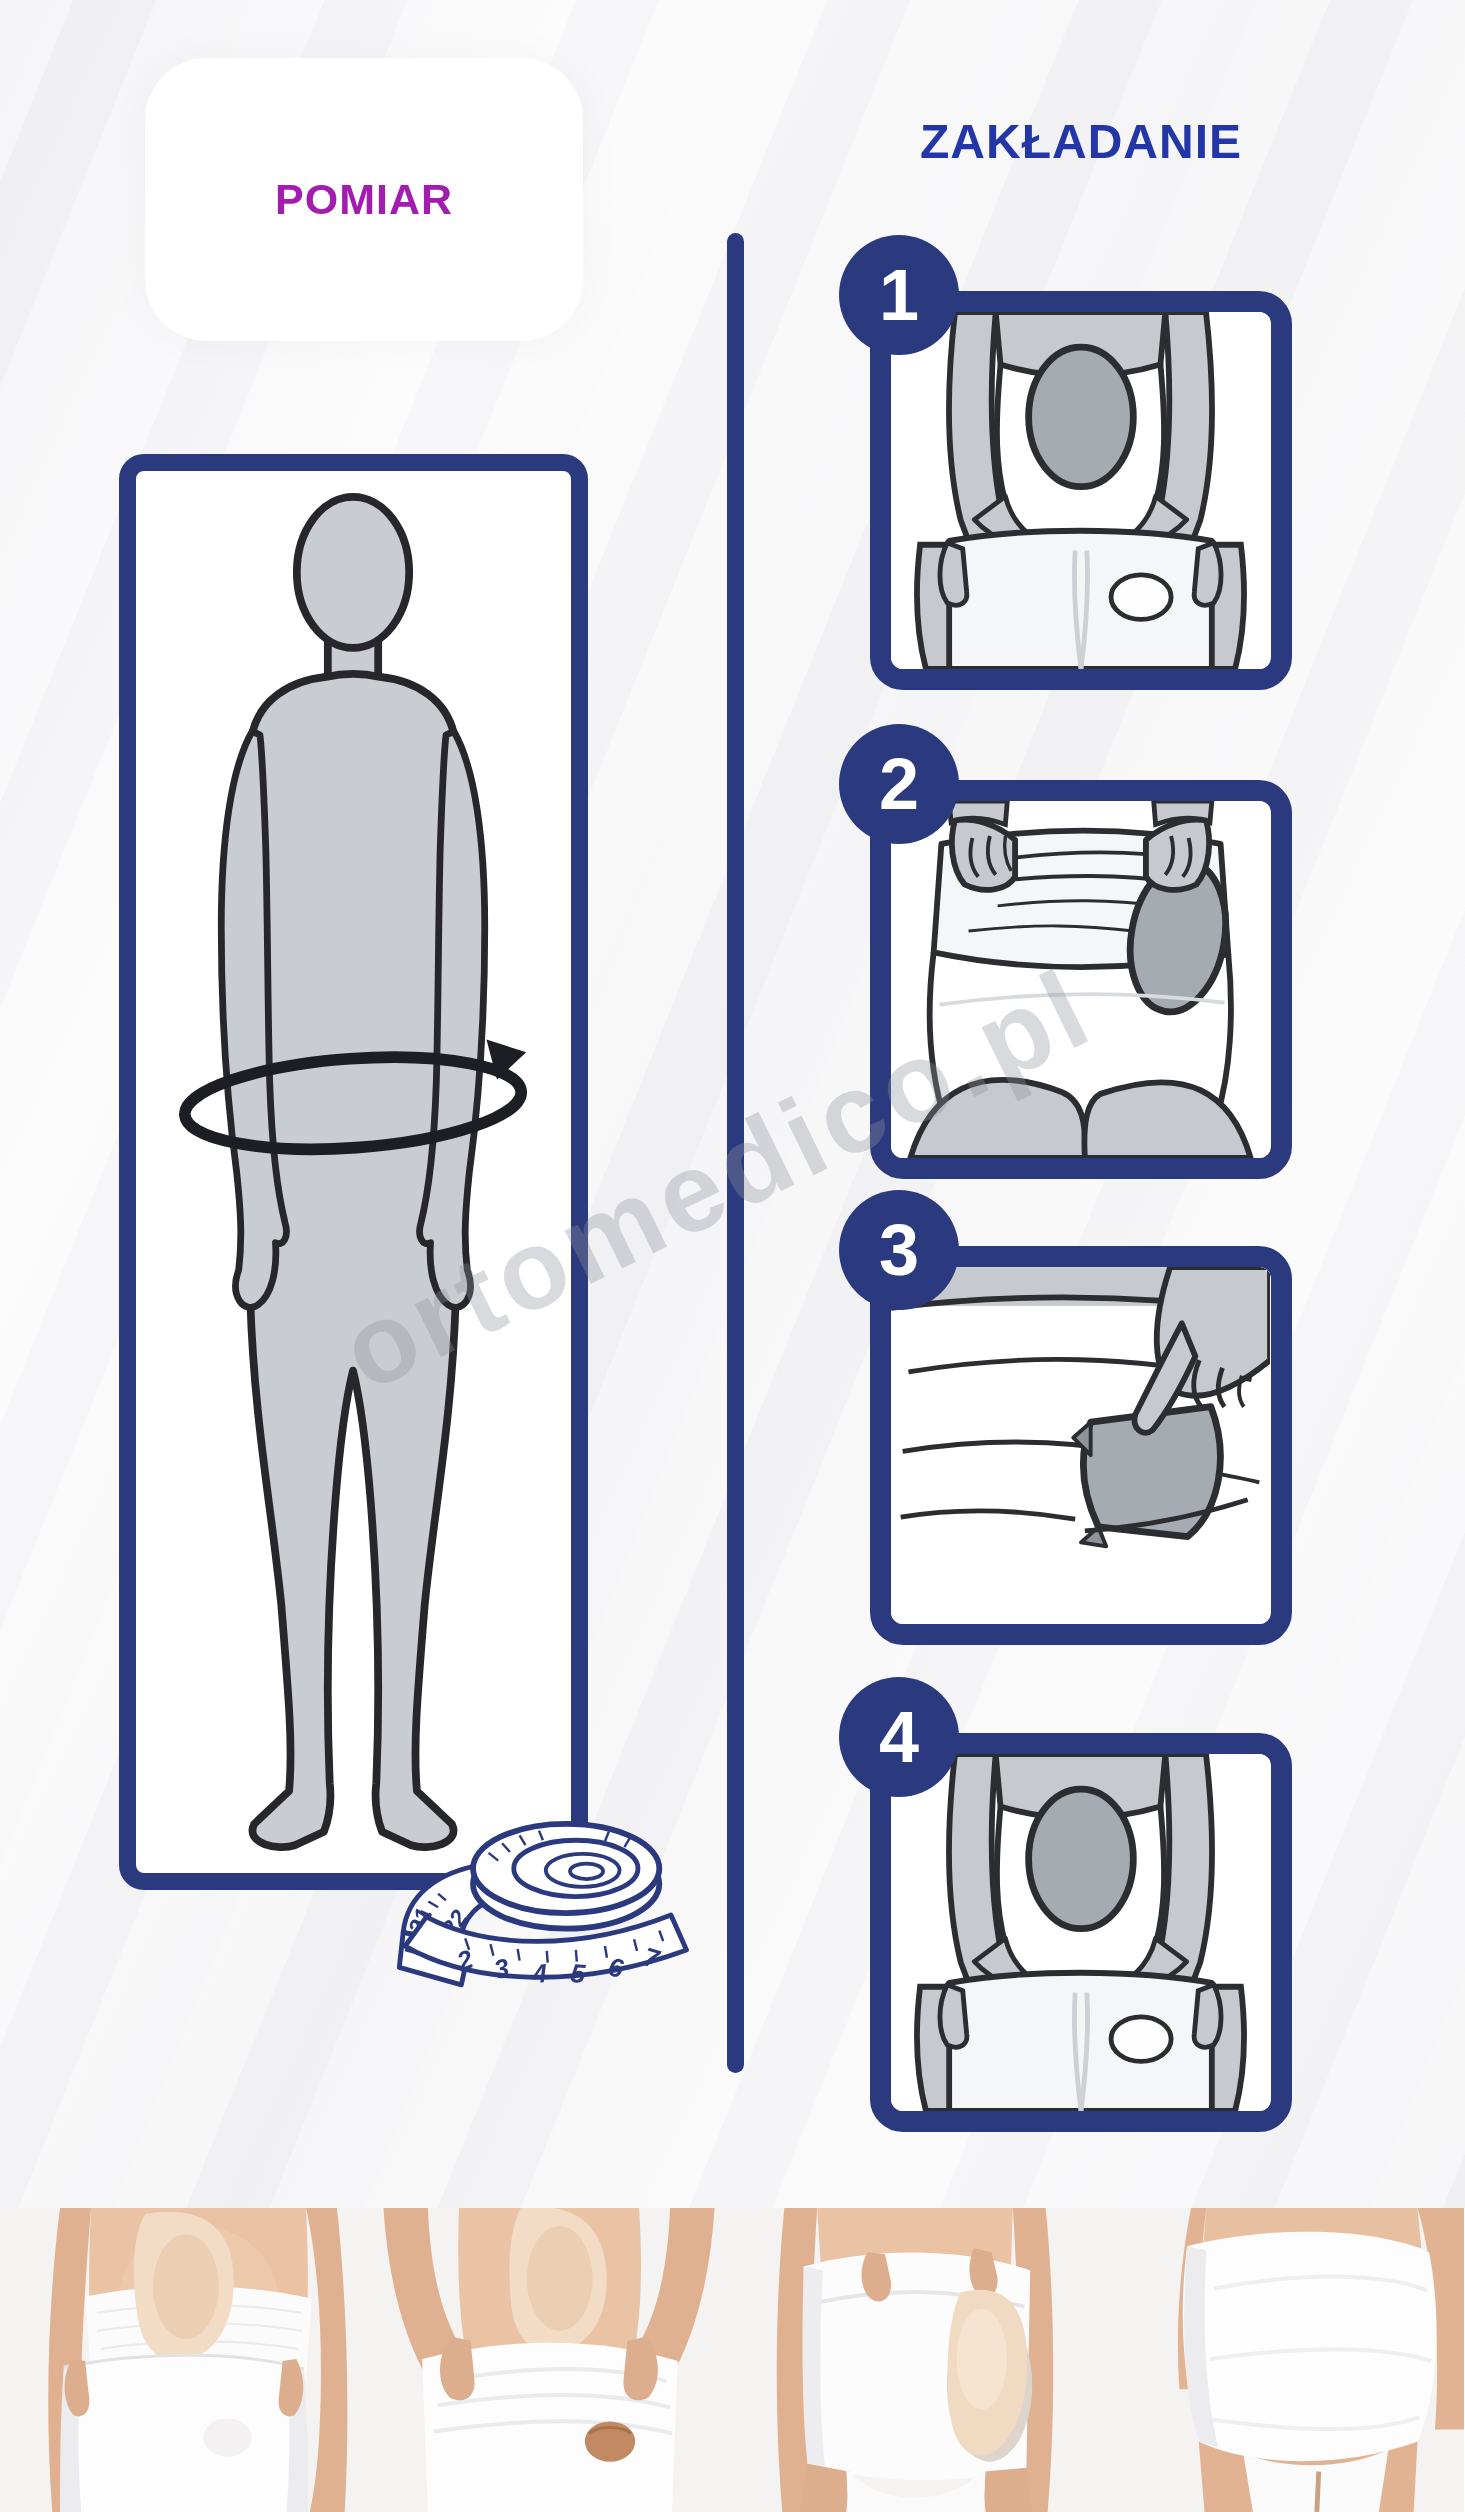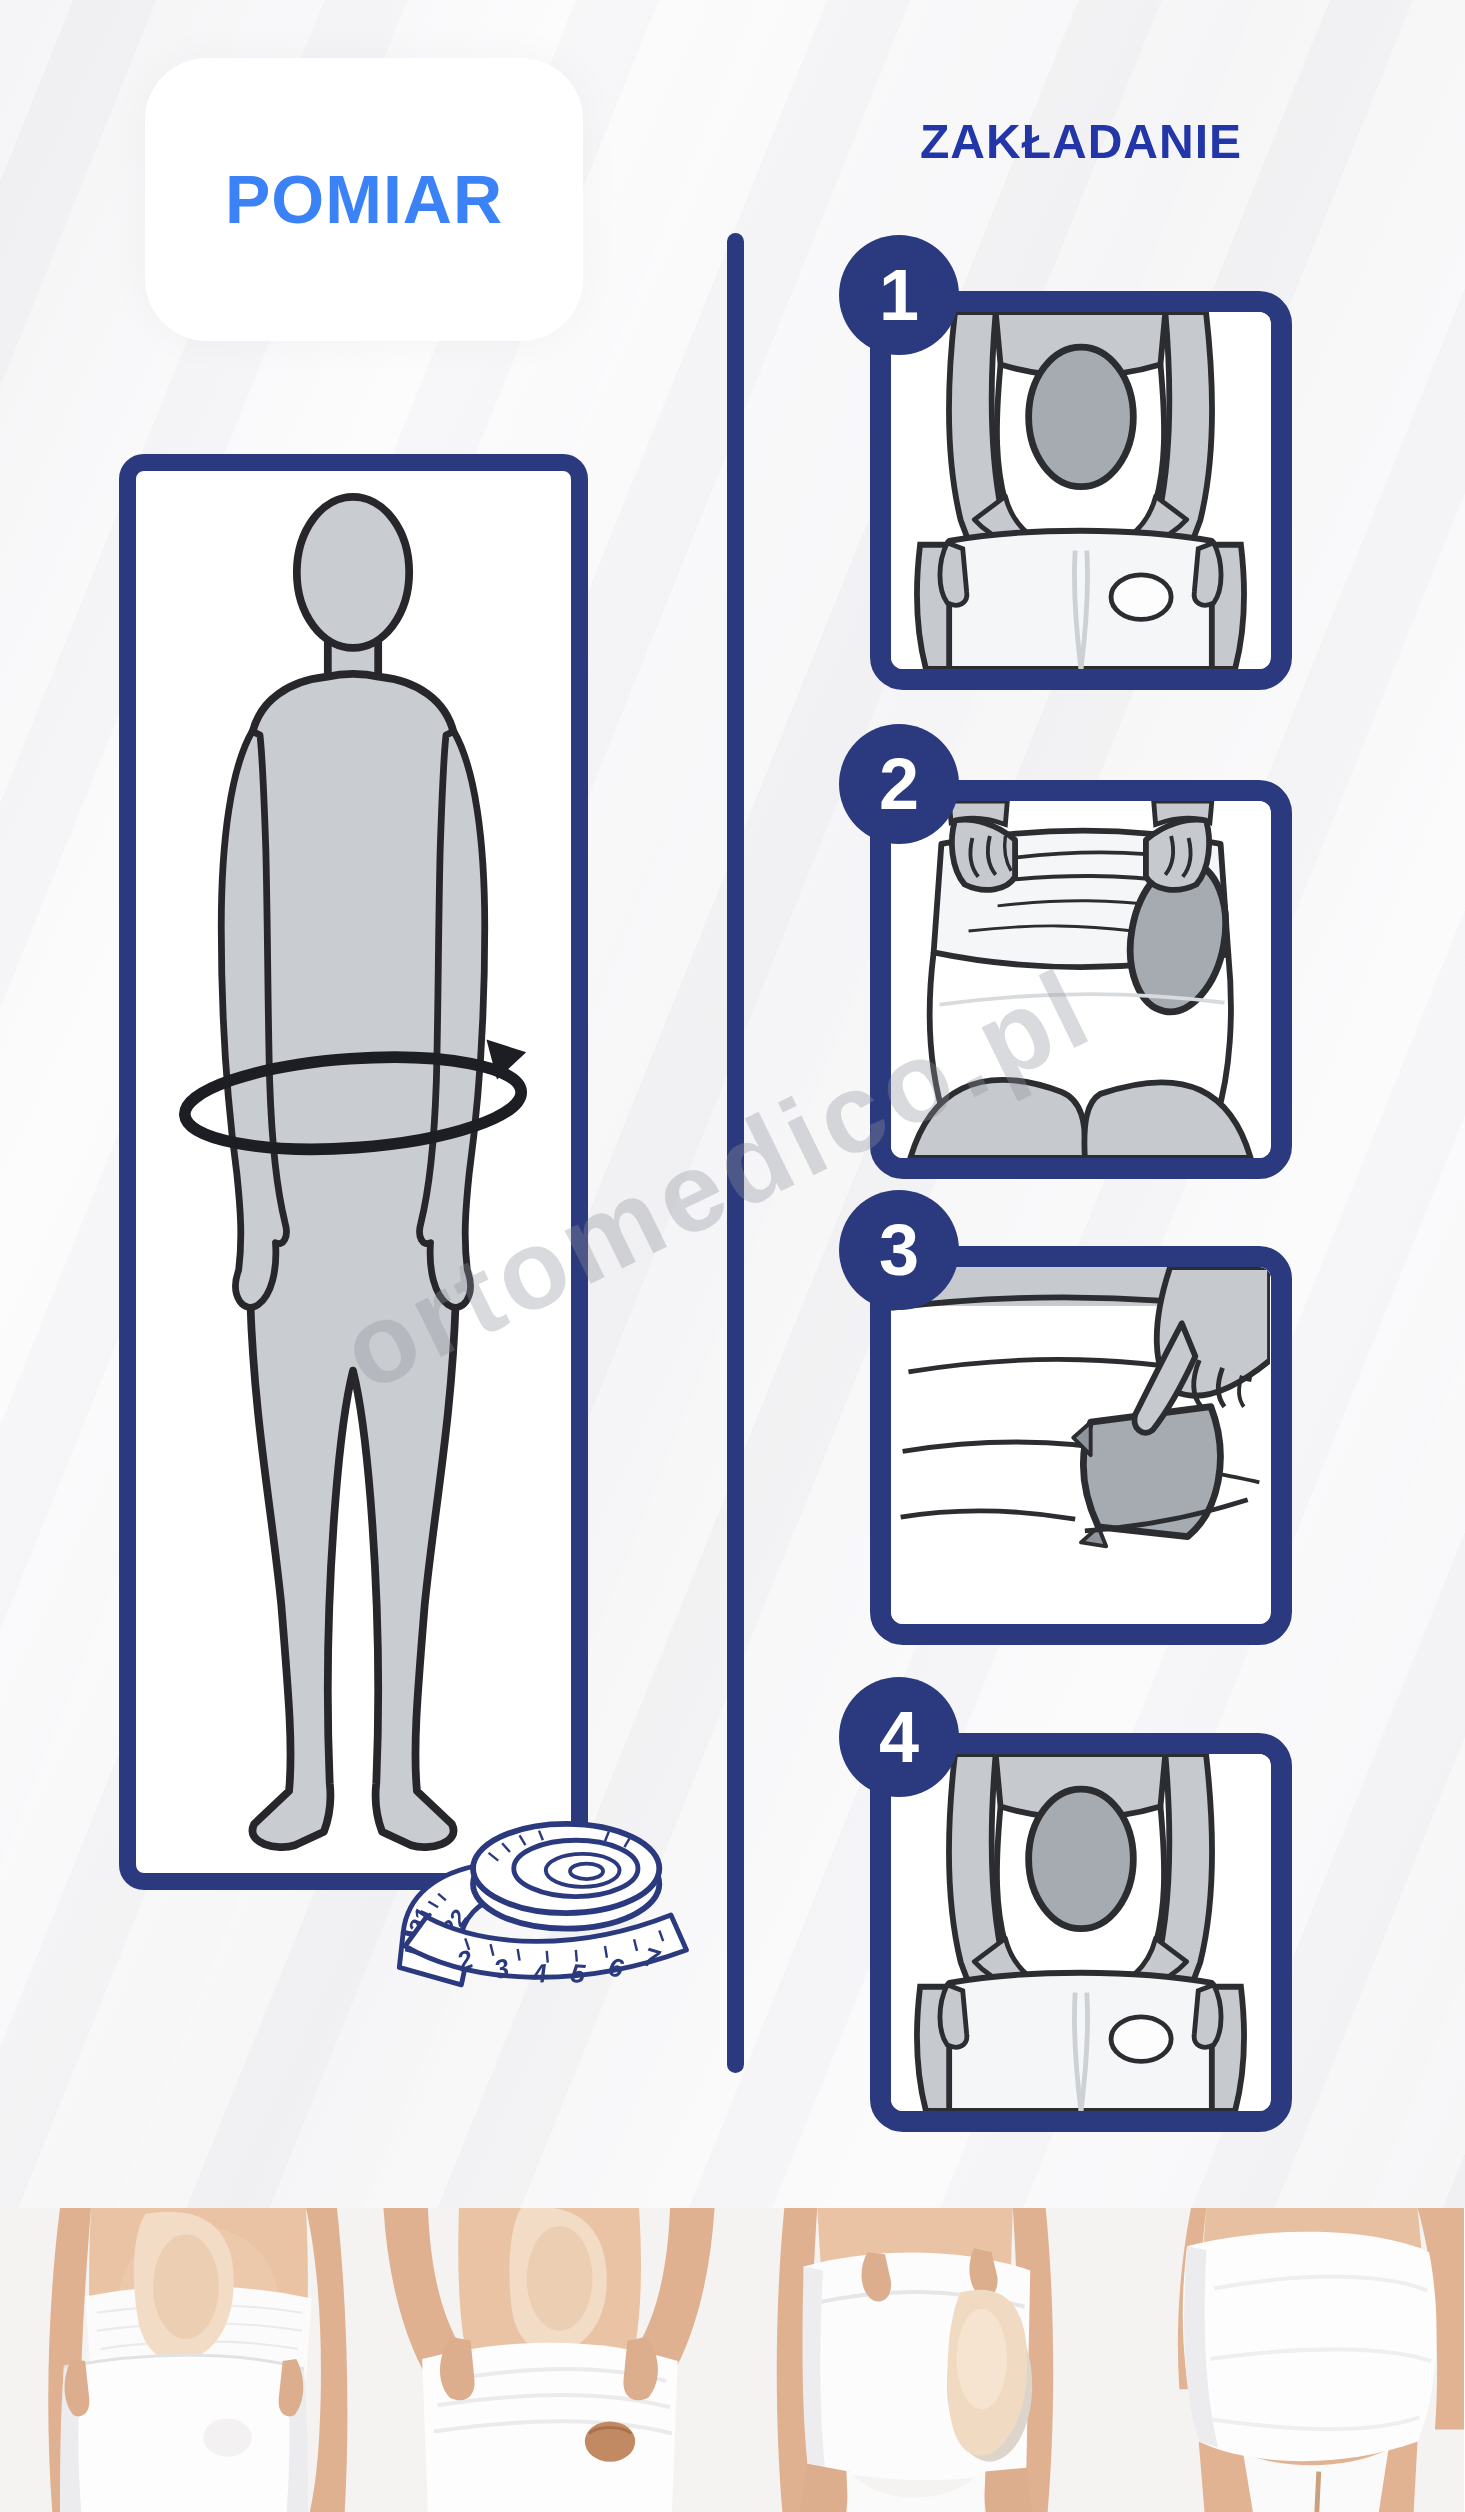--- a/index.html
+++ b/index.html
@@ -4,21 +4,21 @@
 <style>
   html,body{margin:0;padding:0;background:#e9e9ec;font-family:"Liberation Sans",sans-serif;}
   .canvas{position:relative;width:1465px;height:2512px;overflow:hidden;
     background:linear-gradient(115deg,#f1f1f4 0%,#fbfbfc 22%,#f3f3f5 48%,#fafafb 72%,#f1f1f4 100%);}
   .canvas::before{content:"";position:absolute;inset:0;
     background:repeating-linear-gradient(112deg,rgba(255,255,255,.55) 0 68px,rgba(224,224,229,.28) 68px 145px,rgba(255,255,255,.4) 145px 233px);
     opacity:.5;pointer-events:none;}
   .title-card{position:absolute;left:145px;top:58px;width:438px;height:283px;background:#ffffff;
     border-radius:62px;box-shadow:0 0 45px rgba(0,0,0,.035);display:flex;flex-direction:column;
     align-items:center;justify-content:center;z-index:2;}
-  .title-line{font-size:68px;font-weight:700;color:#3b82f6;letter-spacing:1px;line-height:1.42;}
+  .title-line{font-size:43px;font-weight:700;color:#a21caf;letter-spacing:1px;line-height:1.42;}
   .steps-title{position:absolute;left:853px;top:114px;width:456px;text-align:center;
     font-size:48px;font-weight:700;color:#2236a8;letter-spacing:1px;z-index:2;}
   .body-box{position:absolute;left:119px;top:454px;width:469px;height:1436px;background:#ffffff;
     border:17.4px solid #2b3a7f;border-radius:25px;box-sizing:border-box;z-index:1;}
   .body-box svg{position:absolute;left:0;top:0;}
   .divider{position:absolute;left:727px;top:233px;width:16.5px;height:1840px;background:#2b3a7f;border-radius:8.7px;z-index:1;}
   .step-frame{position:absolute;left:870px;width:422px;height:399px;background:#ffffff;
     border:21.3px solid #2b3a7f;border-radius:33px;box-sizing:border-box;z-index:2;overflow:hidden;}
   .step-frame svg{position:absolute;left:0;top:0;width:379px;height:357px;}
   .step-badge{position:absolute;left:839px;width:120px;height:120px;border-radius:50%;background:#2b3a7f;

